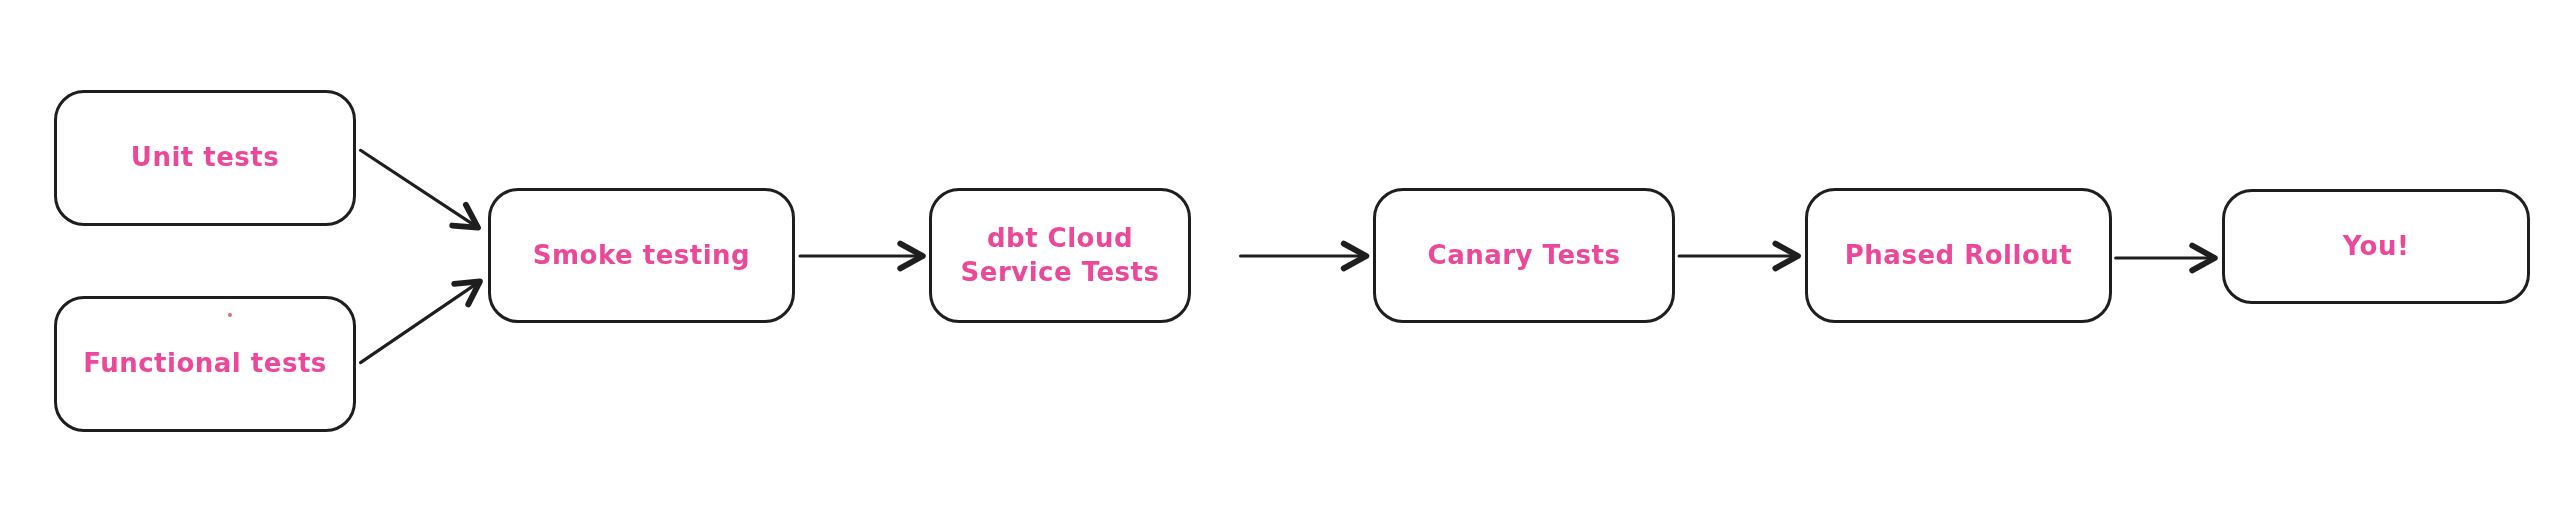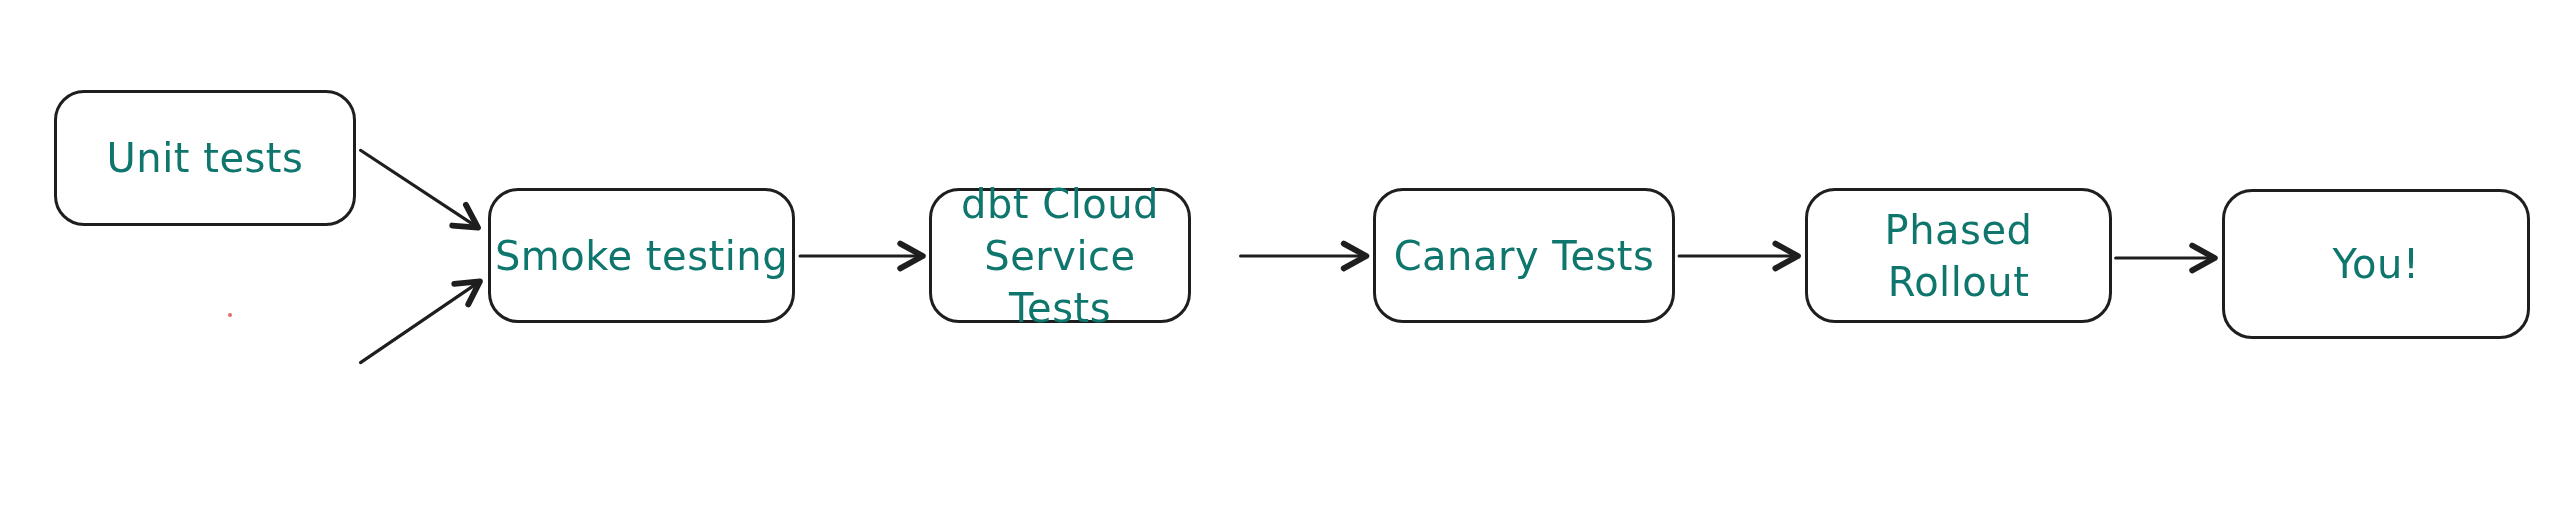--- a/index.html
+++ b/index.html
@@ -28,38 +28,38 @@
     box-sizing: border-box;
     background: #ffffff;
     border: 3.5px solid #1e1e1e;
     border-radius: 30px;
     display: flex;
     align-items: center;
     justify-content: center;
     text-align: center;
   }
   .node-label {
-    color: #0f766e;
-    font-size: 40px;
-    font-weight: 400;
+    color: #ec4899;
+    font-size: 26px;
+    font-weight: 700;
     line-height: 1.3;
     letter-spacing: 0.5px;
     white-space: pre-line;
   }
   .node-label.narrow {
     max-width: 247px;
   }
   
   #node-unit-tests        { left: 54px;   top: 90px;  width: 302px; height: 136px; }
   #node-functional-tests  { left: 54px;   top: 296px; width: 302px; height: 136px; }
   #node-smoke-testing     { left: 488px;  top: 188px; width: 307px; height: 135px; }
   #node-dbt-cloud         { left: 929px;  top: 188px; width: 262px; height: 135px; }
   #node-canary-tests      { left: 1373px; top: 188px; width: 302px; height: 135px; }
   #node-phased-rollout    { left: 1805px; top: 188px; width: 307px; height: 135px; }
-  #node-you               { left: 2222px; top: 189px; width: 308px; height: 150px; }
+  #node-you               { left: 2222px; top: 189px; width: 308px; height: 115px; }
   .red-dot {
     position: absolute;
     left: 228px;
     top: 313px;
     width: 4px;
     height: 4px;
     border-radius: 50%;
     background: #e06c6c;
   }
 </style>
@@ -81,20 +81,23 @@
       <path d="M 1256 259 L 1381 259" marker-end="url(#arrowhead)"></path>
       <path d="M 1700 259 L 1818 259" marker-end="url(#arrowhead)"></path>
       <path d="M 2142 261 L 2240 261" marker-end="url(#arrowhead)"></path>
     </g>
   </svg>
 
   <div class="node" id="node-unit-tests">
     <span class="node-label">Unit tests</span>
   </div>
 
+  <div class="node" id="node-functional-tests">
+    <span class="node-label">Functional tests</span>
+  </div>
 
   <div class="red-dot"></div>
 
   <div class="node" id="node-smoke-testing">
     <span class="node-label">Smoke testing</span>
   </div>
 
   <div class="node" id="node-dbt-cloud">
     <span class="node-label narrow">dbt Cloud Service Tests</span>
   </div>

